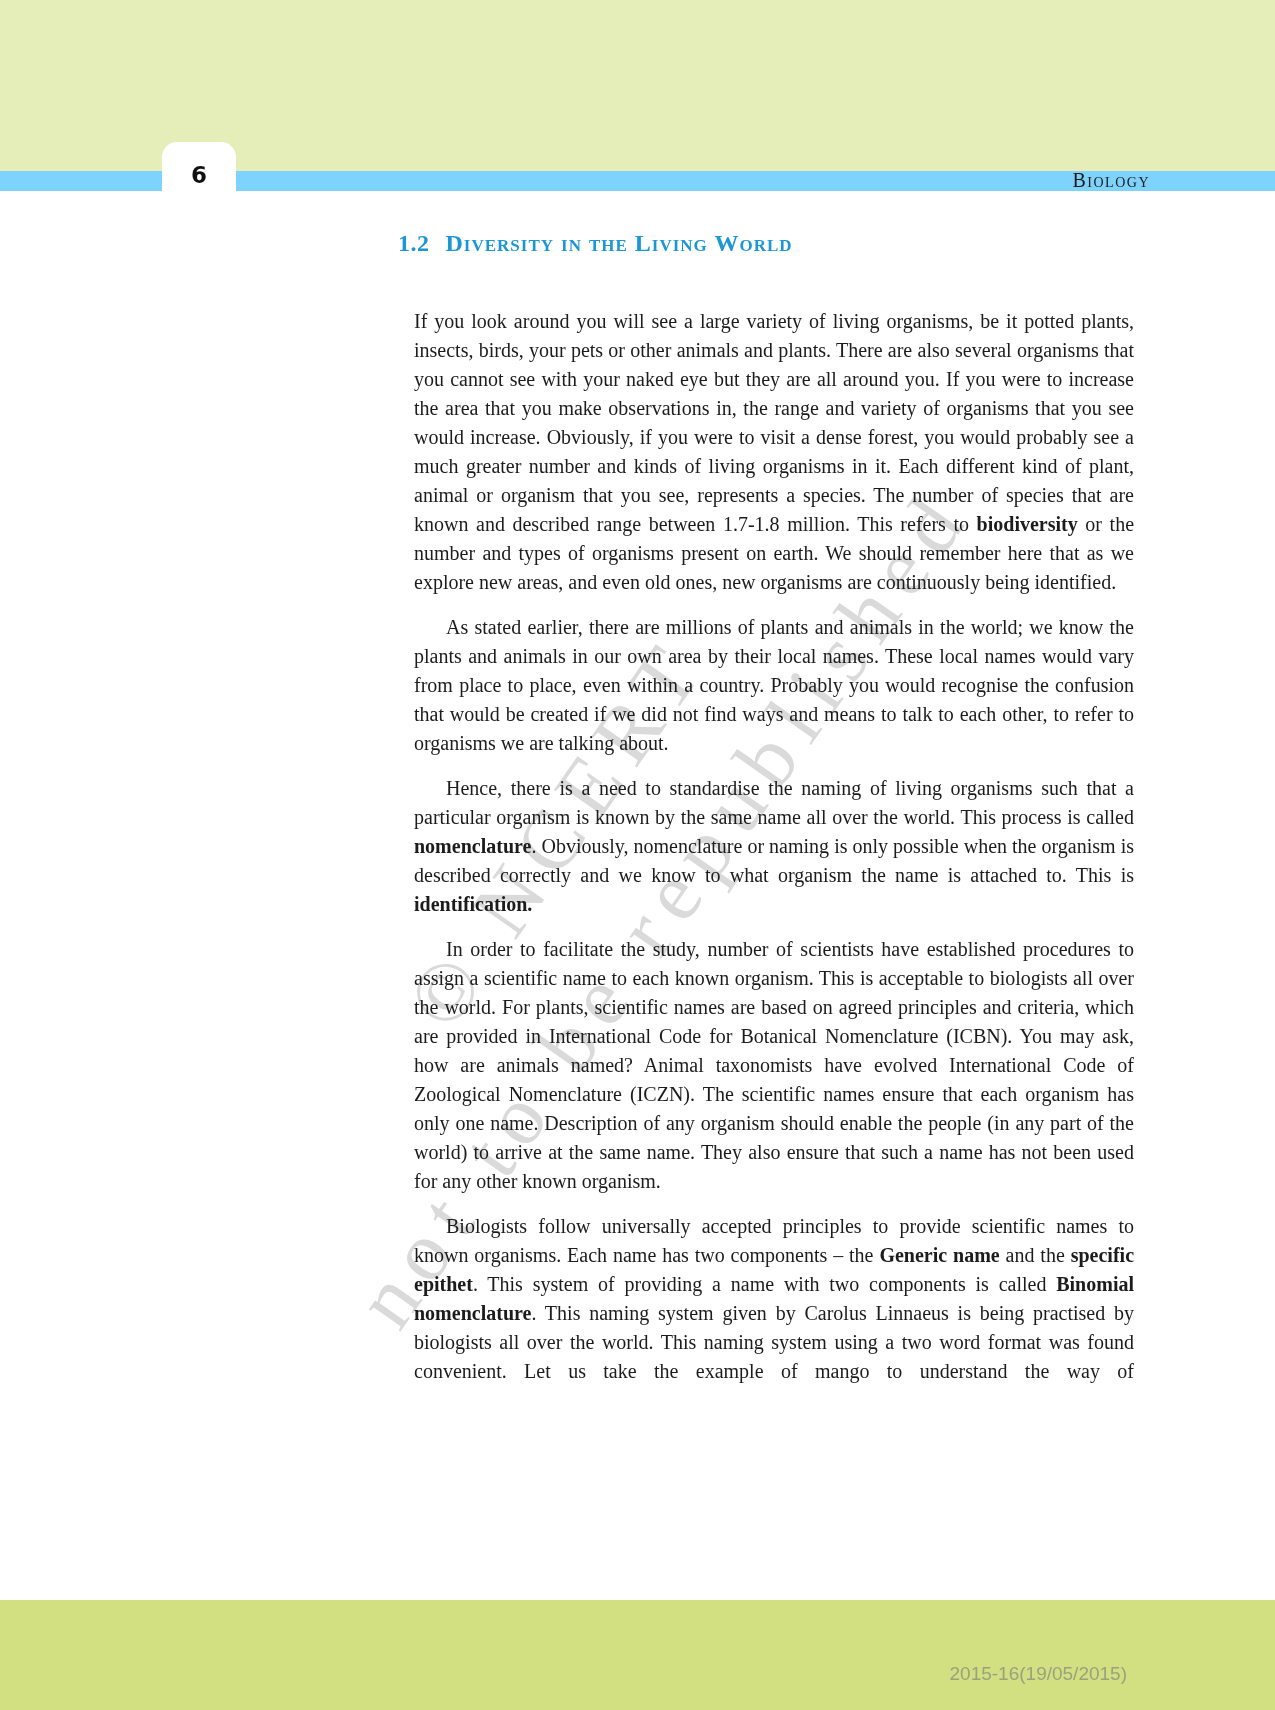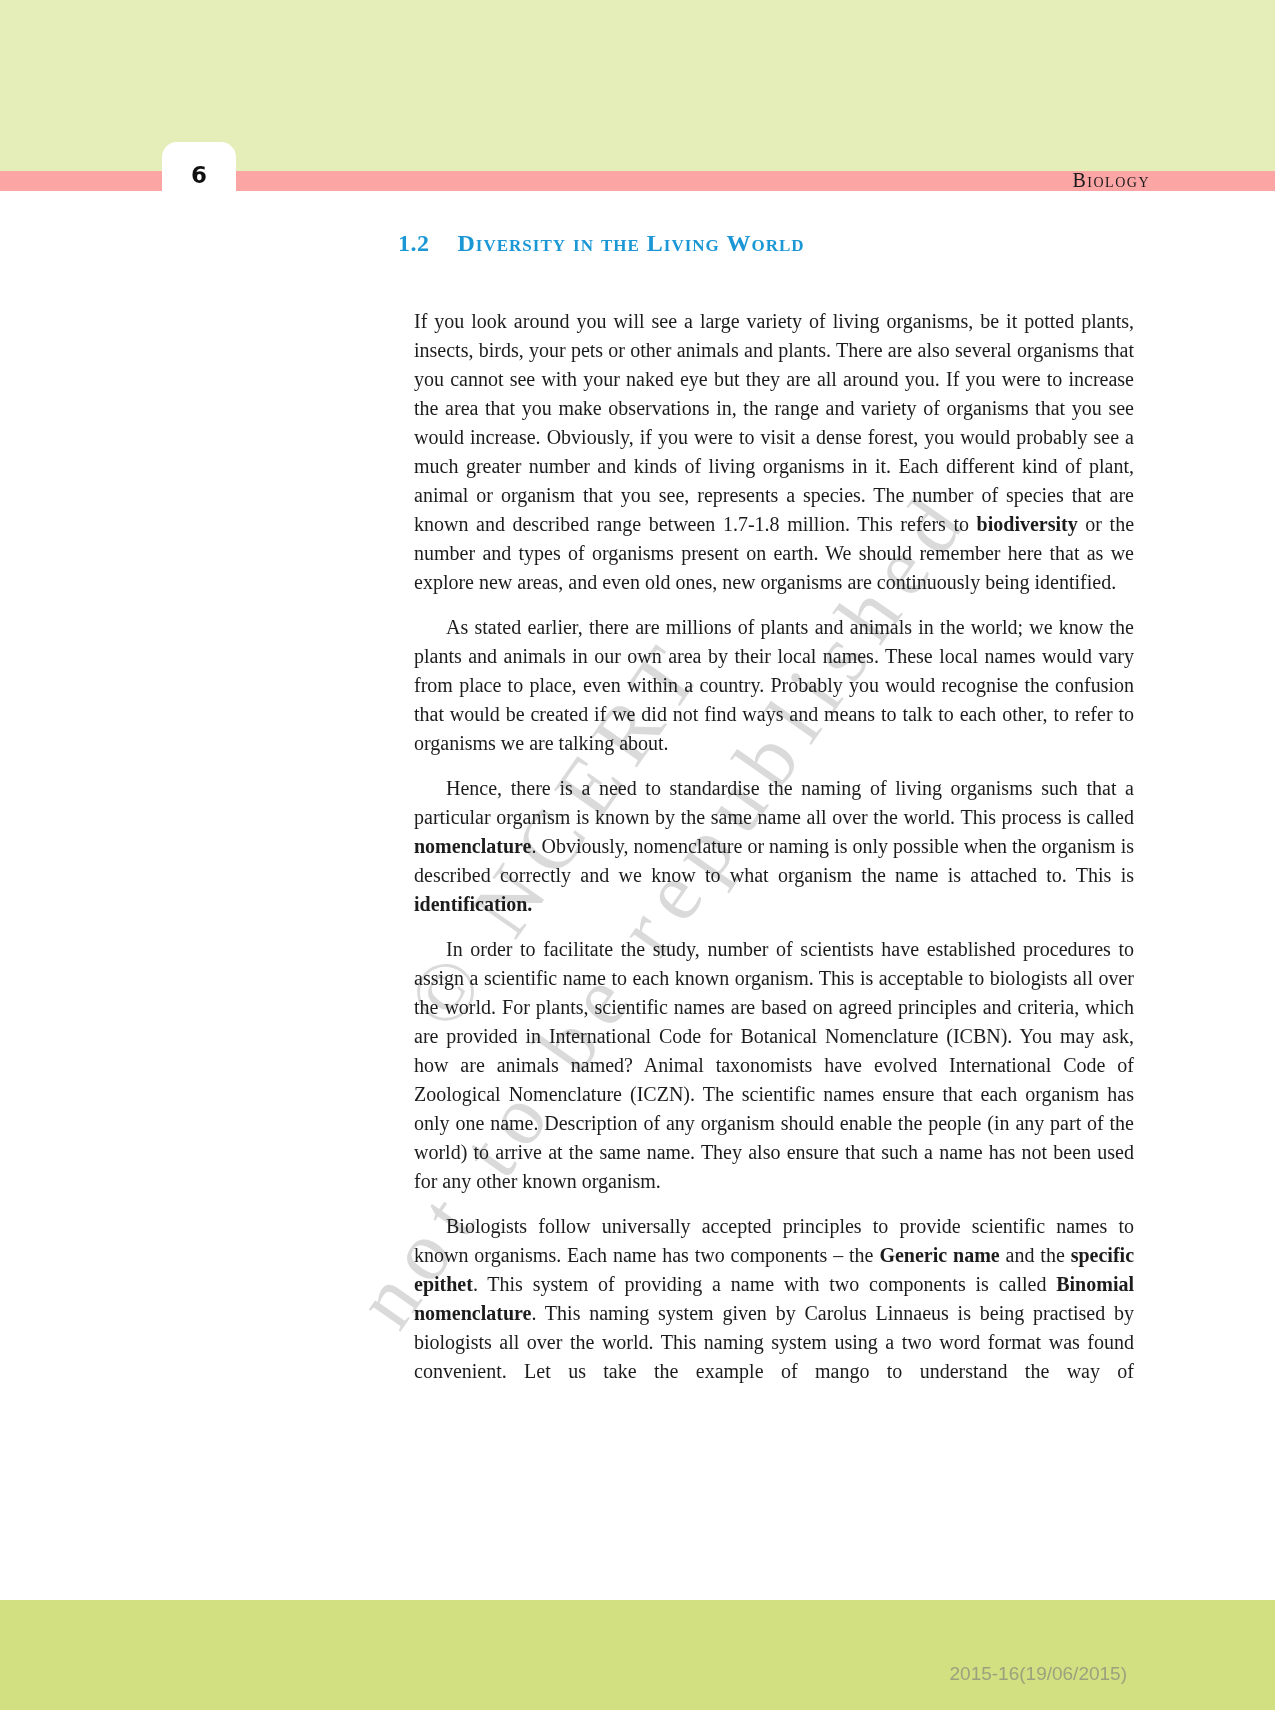--- a/index.html
+++ b/index.html
@@ -69,21 +69,21 @@
   .section-heading {
     margin: 0 0 49px 0;
     font-size: 24px;
     line-height: 29px;
     font-weight: bold;
     color: #1a97d4;
     white-space: nowrap;
   }
   .sec-num { letter-spacing: 0.5px; margin-top: 17px; }
   .sec-title {
-    margin-left: 28px;
+    margin-left: 16px;
     font-variant: small-caps;
     letter-spacing: 1px;
   }
   .body-text {
     font-size: 20px;
     line-height: 29px;
     text-align: justify;
     color: #1c1c1c;
   }
   .body-text p { margin: 16px; }
@@ -101,21 +101,21 @@
     color: #9aa27d;
   }
 </style>
 </head>
 <body>
 
 <div class="page">
 
   <div class="band-top" style="background: rgb(229, 237, 184);"></div>
 
-  <div class="band-gray" style="background: #fca5a5;">
+  <div class="band-gray" style="background: #7dd3fc;">
     <span class="running-head">Biology</span>
   </div>
 
   <div class="page-tab">
     <span class="num">6</span>
   </div>
 
   <div class="watermark">
     <span style="color: rgba(90, 88, 85, 0.22);">© NCERT</span>
     <span style="color: rgba(90, 88, 85, 0.22);">not to be republished</span>
@@ -128,16 +128,16 @@
     <div class="body-text">
         <p class="para"><span>If you look around you will see a large variety of living organisms, be it potted plants, insects, birds, your pets or other animals and plants. There are also several organisms that you cannot see with your naked eye but they are all around you. If you were to increase the area that you make observations in, the range and variety of organisms that you see would increase. Obviously, if you were to visit a dense forest, you would probably see a much greater number and kinds of living organisms in it. Each different kind of plant, animal or organism that you see, represents a species. The number of species that are known and described range between 1.7-1.8 million. This refers to </span><b>biodiversity</b><span> or the number and types of organisms present on earth. We should remember here that as we explore new areas, and even old ones, new organisms are continuously being identified.</span></p>
         <p class="para indent"><span>As stated earlier, there are millions of plants and animals in the world; we know the plants and animals in our own area by their local names. These local names would vary from place to place, even within a country. Probably you would recognise the confusion that would be created if we did not find ways and means to talk to each other, to refer to organisms we are talking about.</span></p>
         <p class="para indent"><span>Hence, there is a need to standardise the naming of living organisms such that a particular organism is known by the same name all over the world. This process is called </span><b>nomenclature</b><span>. Obviously, nomenclature or naming is only possible when the organism is described correctly and we know to what organism the name is attached to. This is </span><b>identification.</b></p>
         <p class="para indent"><span>In order to facilitate the study, number of scientists have established procedures to assign a scientific name to each known organism. This is acceptable to biologists all over the world. For plants, scientific names are based on agreed principles and criteria, which are provided in International Code for Botanical Nomenclature (ICBN). You may ask, how are animals named? Animal taxonomists have evolved International Code of Zoological Nomenclature (ICZN). The scientific names ensure that each organism has only one name. Description of any organism should enable the people (in any part of the world) to arrive at the same name. They also ensure that such a name has not been used for any other known organism.</span></p>
         <p class="para indent"><span>Biologists follow universally accepted principles to provide scientific names to known organisms. Each name has two components – the </span><b>Generic name</b><span> and the </span><b>specific epithet</b><span>. This system of providing a name with two components is called </span><b>Binomial nomenclature</b><span>. This naming system given by Carolus Linnaeus is being practised by biologists all over the world. This naming system using a two word format was found convenient. Let us take the example of mango to understand the way of</span></p>
       </div>
   </div>
 
   <div class="band-bottom" style="background: rgb(211, 224, 130);">
-    <span class="footer-date" style="color: rgb(154, 162, 125);">2015-16(19/06/2015)</span>
+    <span class="footer-date" style="color: rgb(154, 162, 125);">2015-16(19/05/2015)</span>
   </div>
 
 </div>
 
 </body></html>

